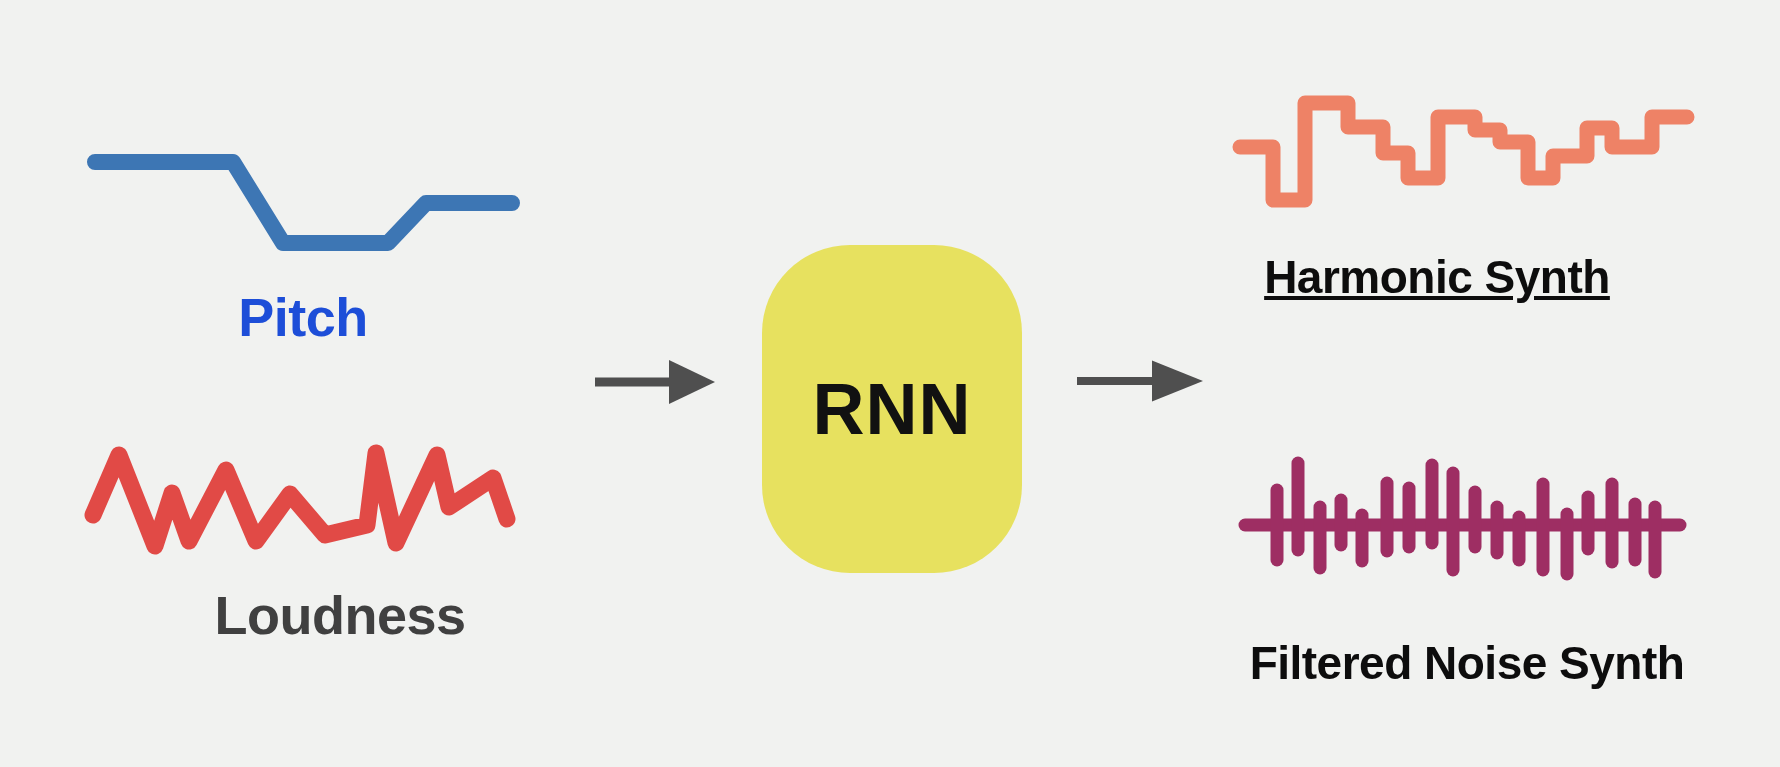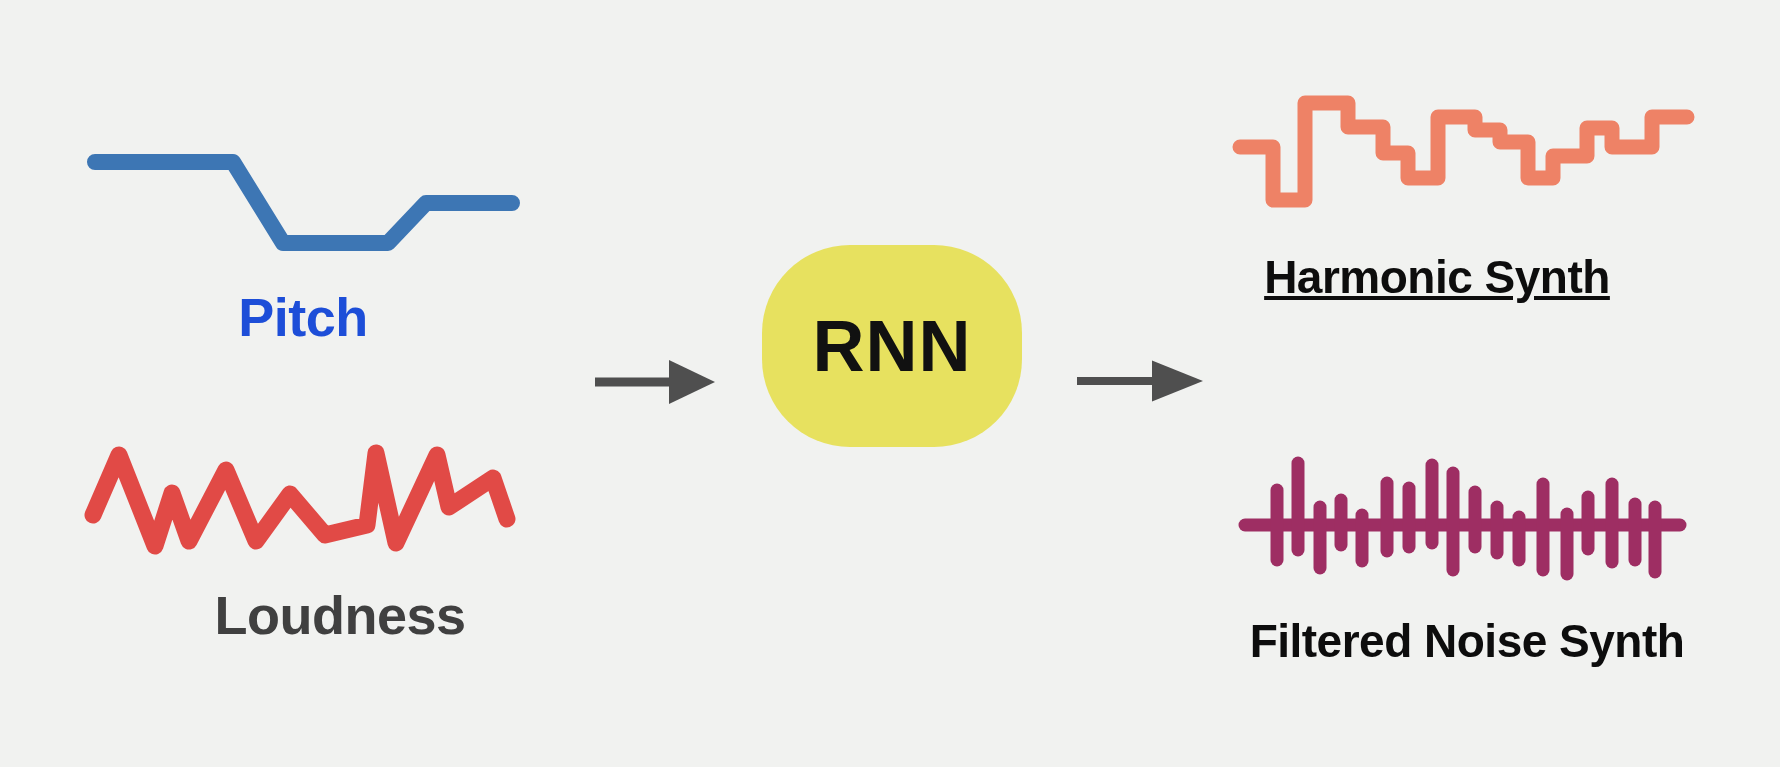--- a/index.html
+++ b/index.html
@@ -22,25 +22,25 @@
     transform: translateX(-50%);
     font-weight: 700;
     white-space: nowrap;
     letter-spacing: -0.5px;
   }
   .input-label { font-size: 54px; }
   .output-label { font-size: 46px; }
   #pitch-label    { left: 303px;  top: 286px; }
   #loudness-label { left: 340px;  top: 584px; }
   #harmonic-label { left: 1437px; top: 250px; text-decoration: underline; }
-  #noise-label    { left: 1467px; top: 614px; }
+  #noise-label    { left: 1467px; top: 636px; }
   #rnn-box {
     position: absolute;
     left: 762px; top: 245px;
-    width: 260px; height: 202px;
+    width: 260px; height: 328px;
     border-radius: 88px;
     display: flex;
     align-items: center;
     justify-content: center;
   }
   #rnn-label {
     font-size: 72px;
     font-weight: 700;
     letter-spacing: 1px;
   }

